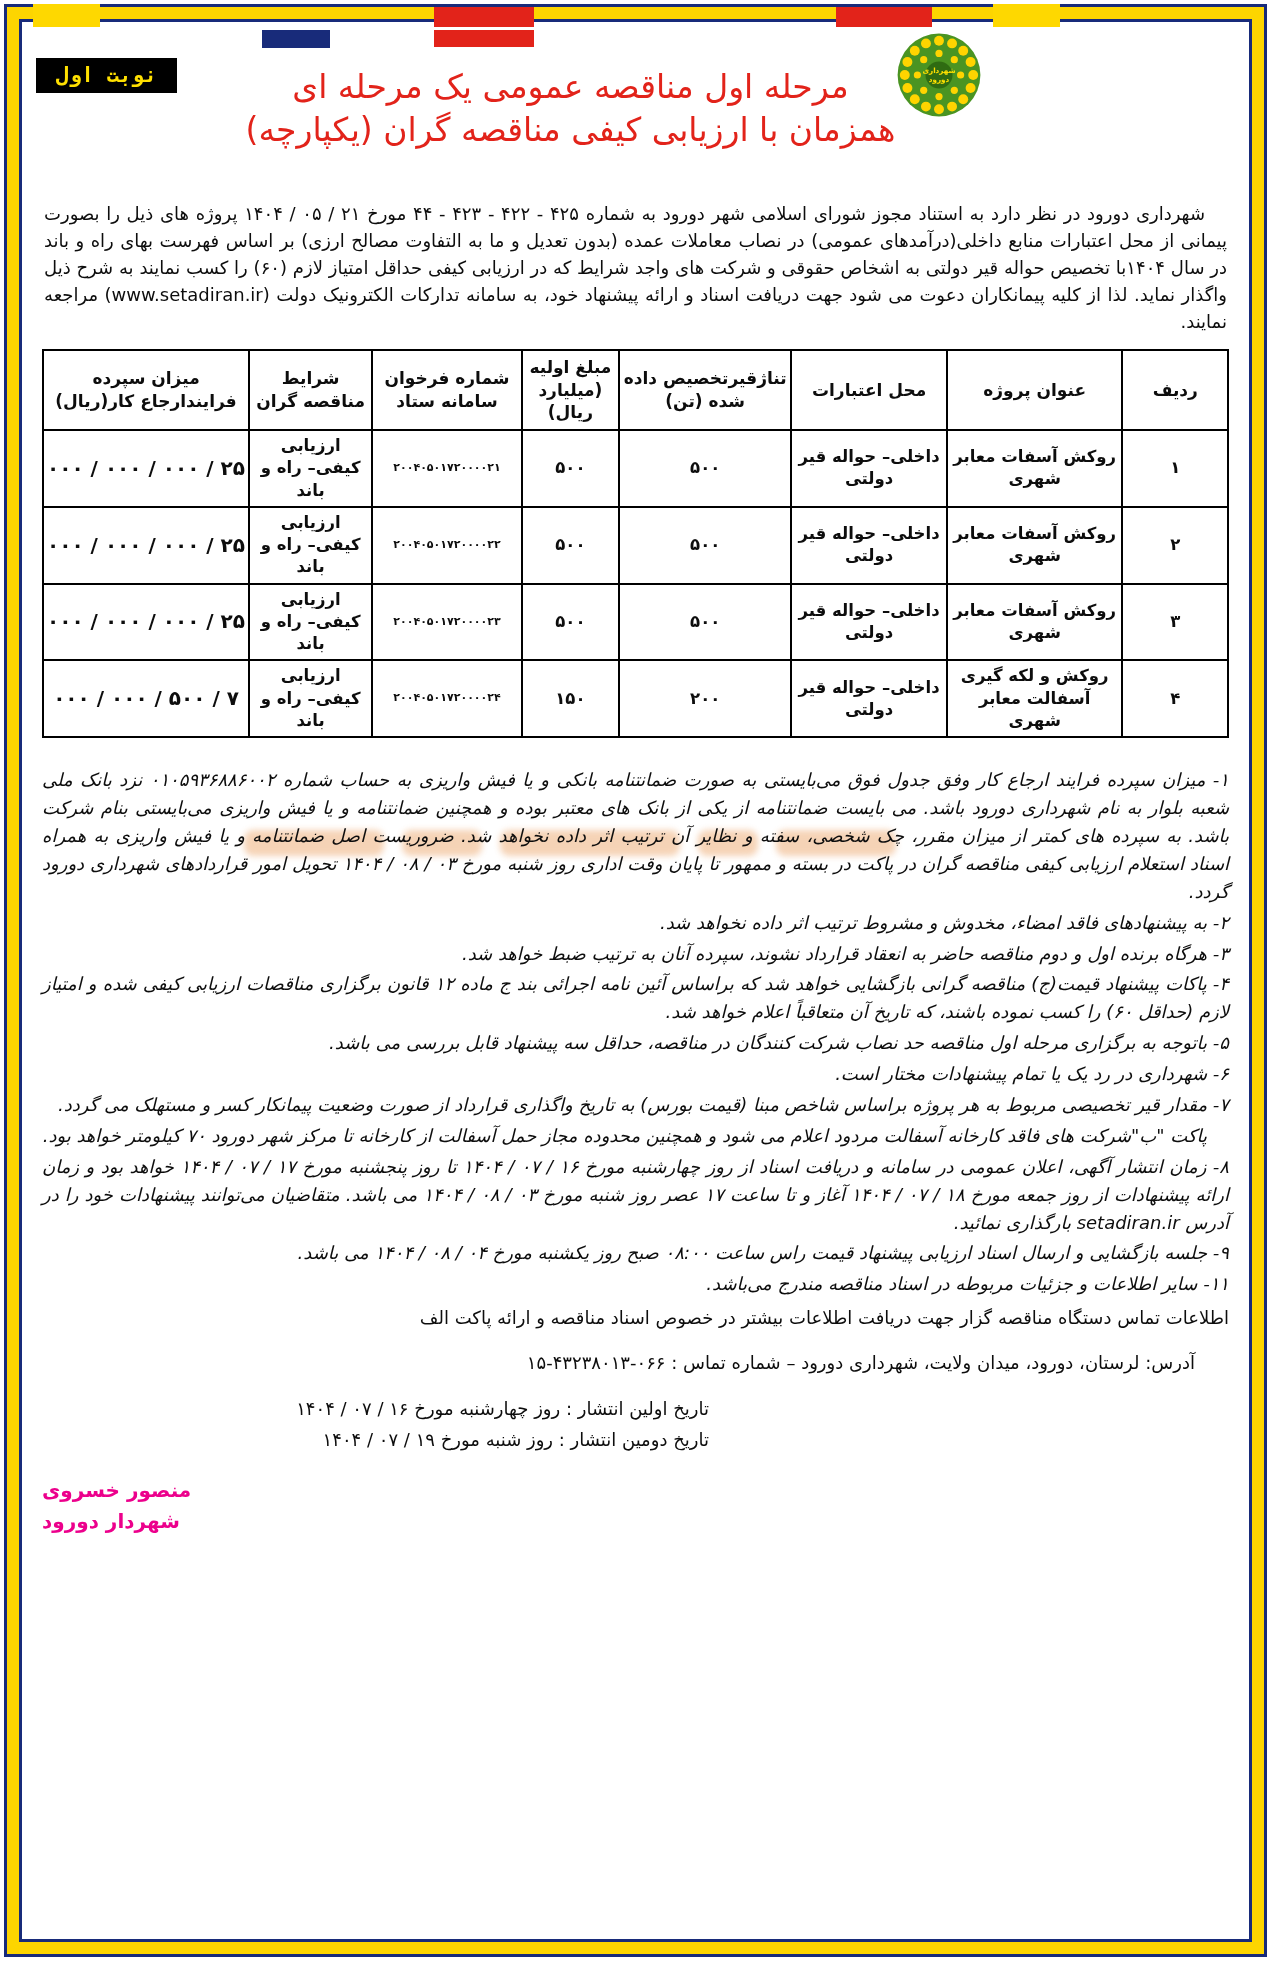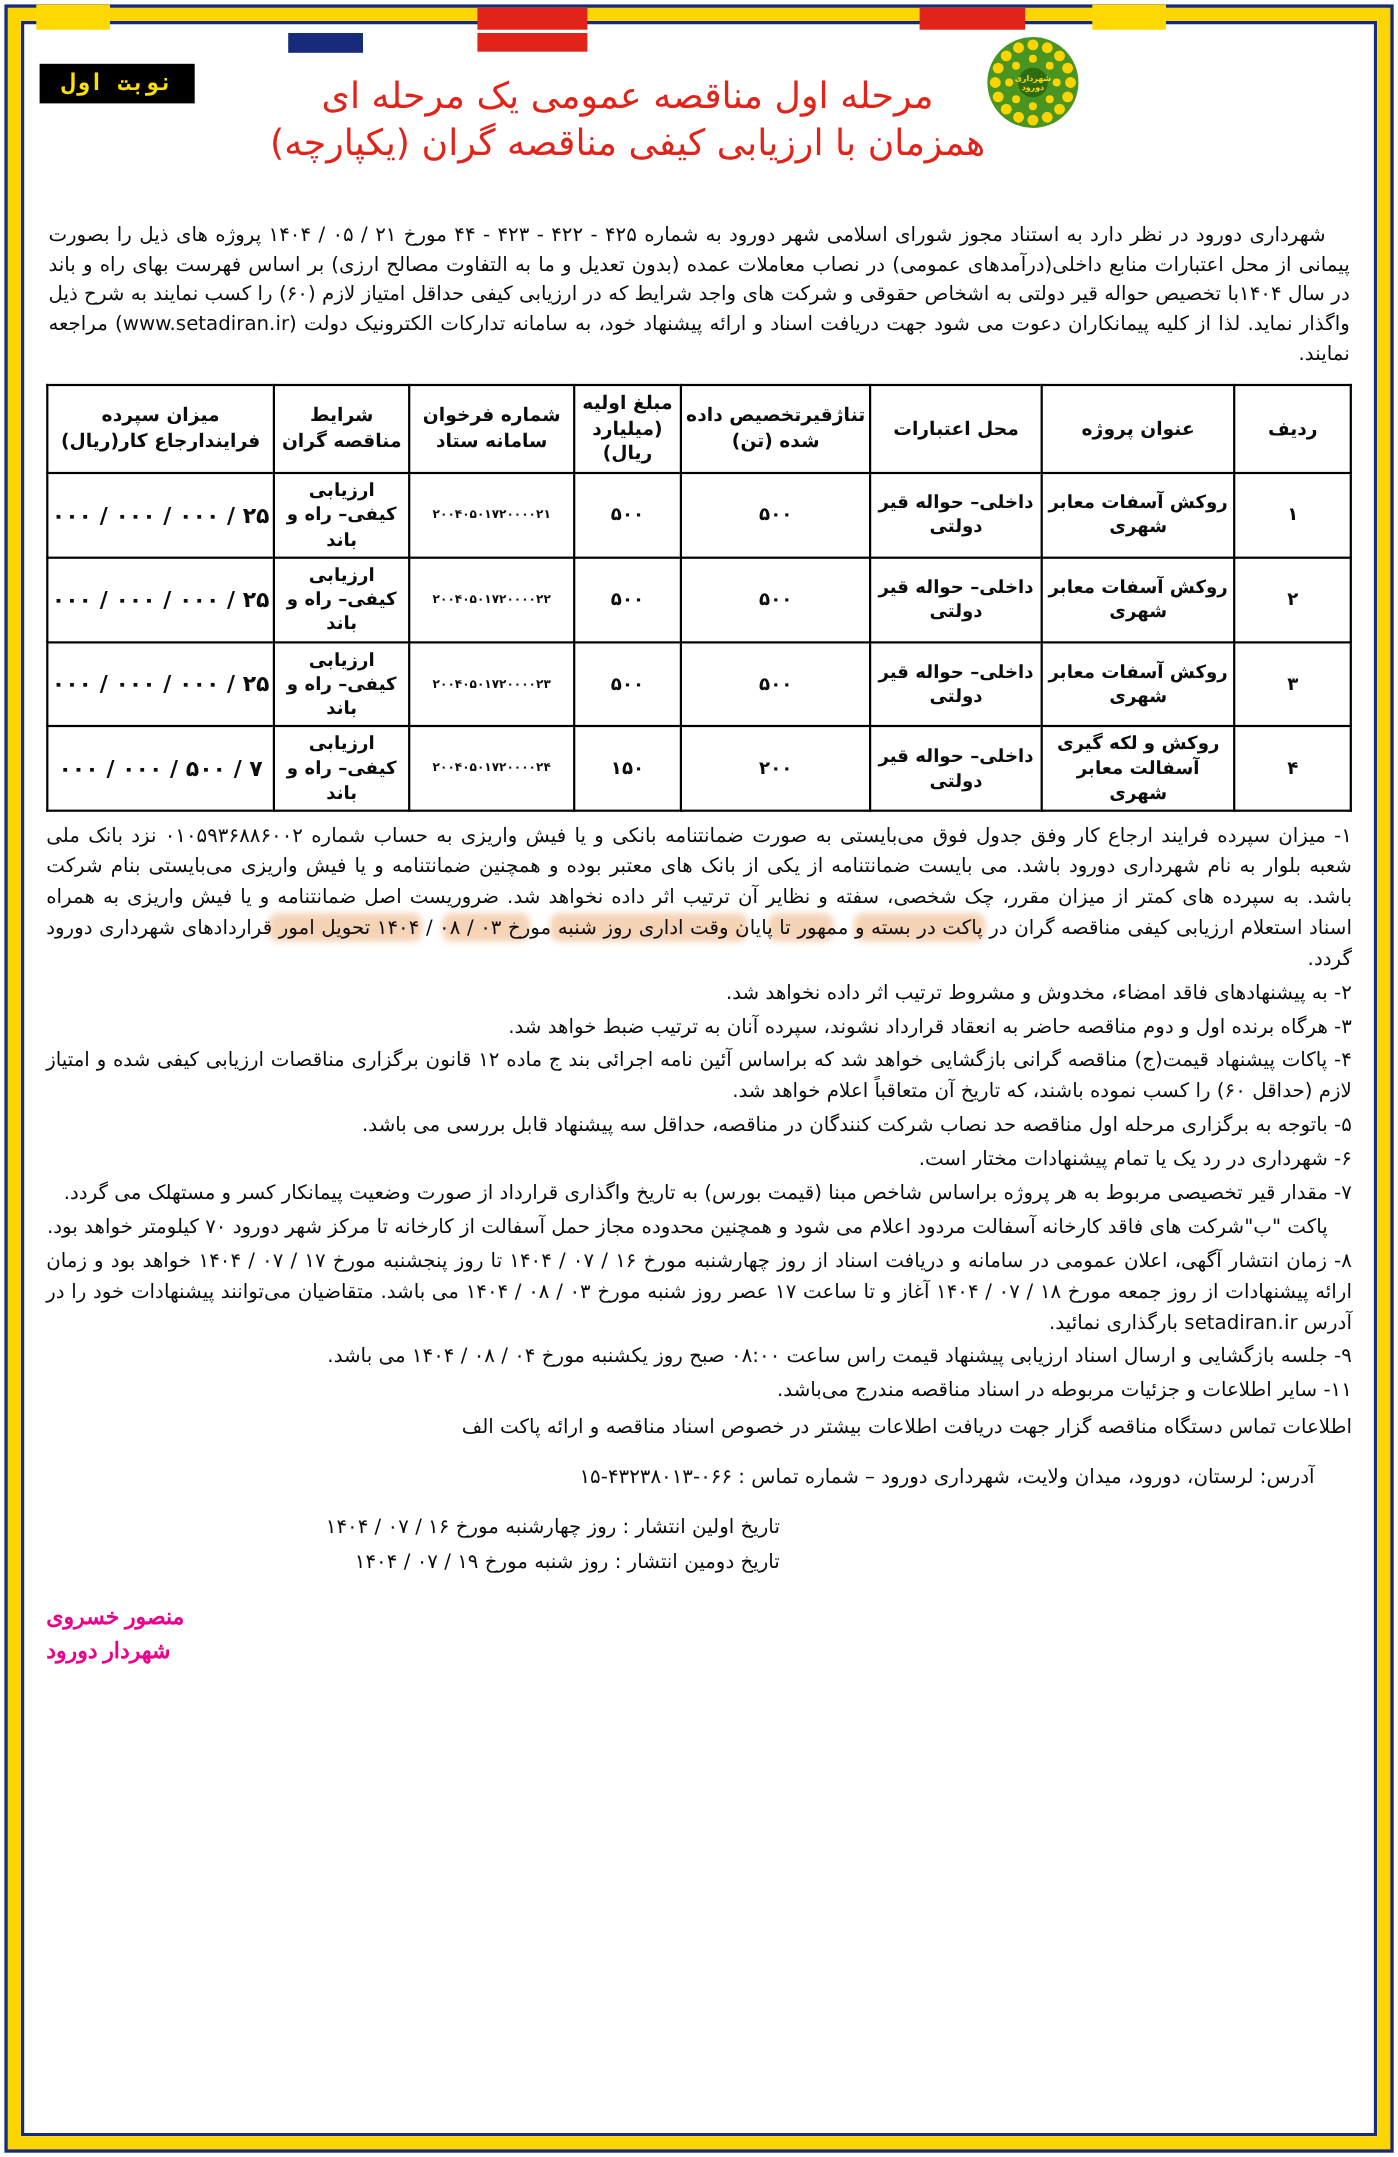--- a/index.html
+++ b/index.html
@@ -60,28 +60,28 @@
     font-weight:bold; padding:4px 3px;
   }
   .tender-table th { font-size:17px; height:80px; line-height:1.35; }
   .tender-table td { font-size:16.5px; height:64px; line-height:1.35; }
   td.call-no { font-size:11px; white-space:nowrap;margin-top:48px; }
   td.deposit { font-size:20px; white-space:nowrap; }
   .c-no{width:9.5%;} .c-project{width:16%;} .c-credit{width:14%;}
   .c-ton{width:15%;} .c-amount{width:8.5%;} .c-call{width:13%;}
   .c-cond{width:11%;} .c-dep{width:13%;}
 
-  .terms { margin-top:8px; font-size:18px; line-height:1.55; text-align:justify; }
+  .terms { margin-top:28px; font-size:18px; line-height:1.55; text-align:justify;font-style:italic; }
   .term { margin:0 0 3px 0; }
   .term.sub { text-indent:22px; }
   .contact-heading { font-size:18px; margin-top:6px; line-height:1.5; }
   .address { font-size:18px; text-indent:34px; line-height:1.5; margin-top:2px; }
   .pub { font-size:18px; margin:8px 520px 0 0; line-height:1.7; }
   .signature { margin-top:20px; text-align:left; color:#ec008c; font-weight:bold;
-               font-size:20px; line-height:1.55;font-family:Liberation Serif, serif; }
+               font-size:20px; line-height:1.55; }
 </style>
 </head>
 <body>
 
 <div class="page">
 
   <div class="frame"></div>
 
   <div class="mb y1"></div>
   <div class="mb r1"></div>

